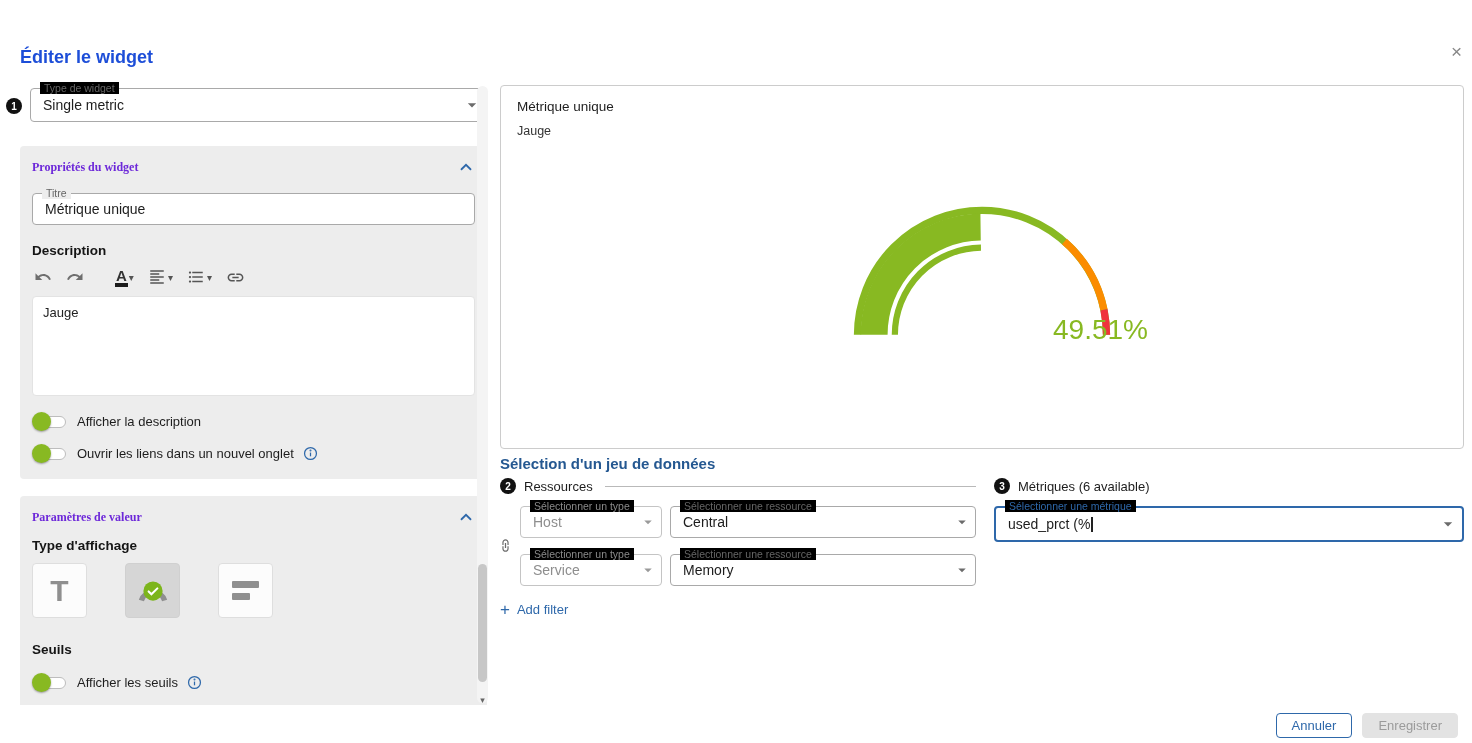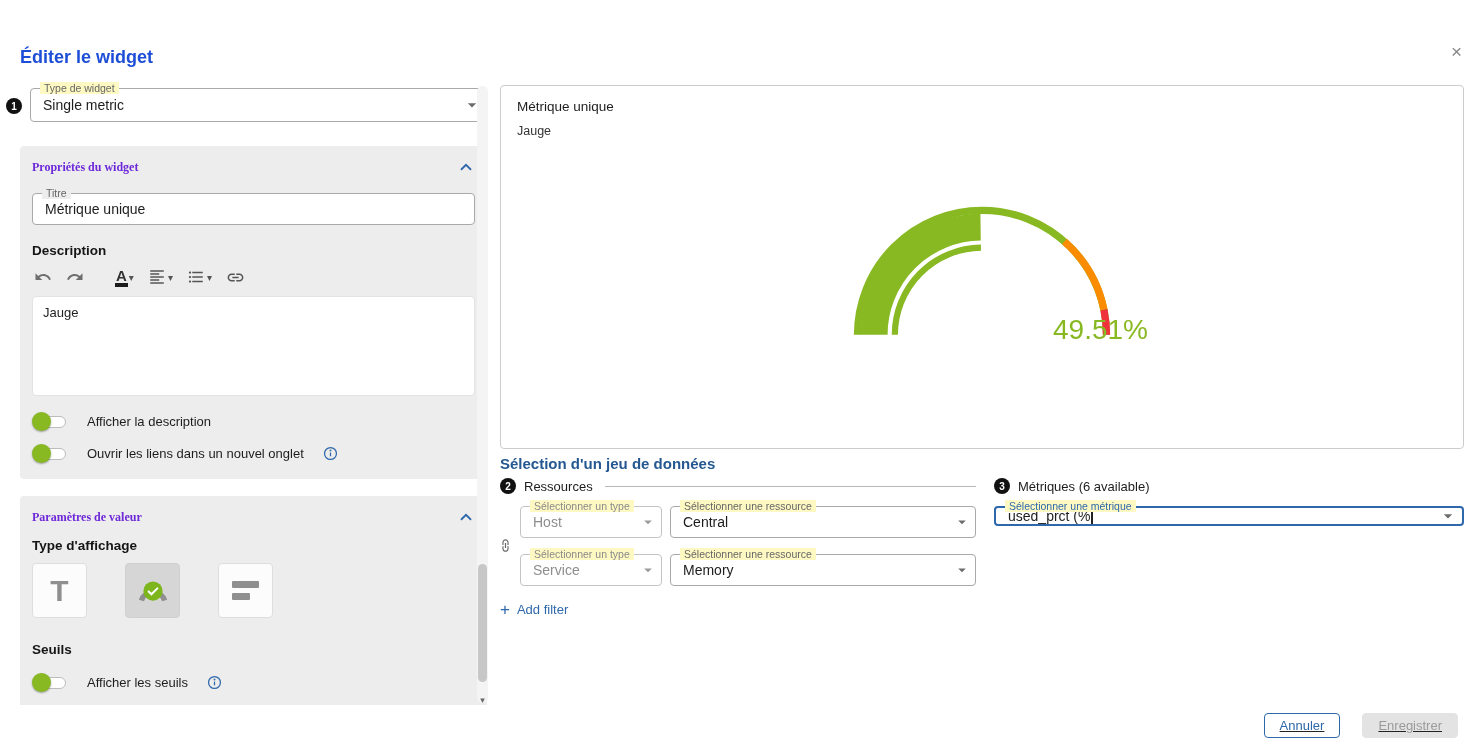--- a/index.html
+++ b/index.html
@@ -13,21 +13,21 @@
   .crumb-sep { color:#888; font-size:13px; }
   .crumb-current { color:#2e68aa; cursor:pointer; }
   .beta-chip { background:#db7cd6; color:#fff; font-size:9.5px; font-weight:bold; letter-spacing:.5px; padding:3px 10px; border-radius:9px; }
 
   
   .page-title { position:absolute; left:20px; top:47px; font-size:18px; font-weight:bold; color:#1d4ed8; }
   .close-x { position:absolute; right:10px; top:42px; font-size:19px; color:#888; cursor:pointer; line-height:1; }
 
   
   .mui-field { position:relative; background:#fff; border:1px solid #a9a9a9; border-radius:4px; height:34px; display:flex; align-items:center; padding:0 30px 0 12px; cursor:pointer; }
-  .mui-field .flabel { position:absolute; top:-7px; left:9px; background:#fef9c3; padding:0 4px; font-size:10.5px; color:#666; white-space:nowrap; }
+  .mui-field .flabel { position:absolute; top:-7px; left:9px; background:#000000; padding:0 4px; font-size:10.5px; color:#666; white-space:nowrap; }
   .mui-field .fvalue { font-size:14px; color:#1d1d1d; white-space:nowrap; overflow:hidden; }
   .mui-field .fcaret { position:absolute; right:4px; top:50%; transform:translateY(-50%); display:flex; }
   .mui-field.on-gray .flabel { background:#ededed; }
   .mui-field.dimmed { border-color:#c4c4c4; }
   .mui-field.dimmed .fvalue { color:#8e8e8e;text-align:center; }
   .mui-field.dimmed .flabel { color:#8a8a8a; }
   .mui-field.focused { border:2px solid #2e68aa; }
   .mui-field.focused .flabel { color:#2e68aa; top:-8px; }
   .text-cursor { display:inline-block; width:1.5px; height:15px; background:#222; margin-left:1px; vertical-align:-3px; }
 
@@ -52,21 +52,21 @@
 
   .toolbar { margin-top:5px; display:flex; align-items:center; gap:10px; height:28px; }
   .tb-btn { display:flex; align-items:center; gap:2px; cursor:pointer; padding:2px; }
   .tb-caret { font-size:10px; color:#555; }
   .tb-gap { width:8px; }
   .color-a { position:relative; font-size:15px; font-weight:bold; color:#333; line-height:1; padding-bottom:4px; }
   .color-a::after { content:""; position:absolute; left:-1px; right:-1px; bottom:0; height:3.5px; background:#1c1c1c; }
 
   .textarea-box { margin-top:5px; height:100px; background:#fff; border-radius:4px; border:1px solid #e3e3e3; padding:8px 10px; font-size:13px; color:#222; cursor:text; }
 
-  .toggle-row { margin-top:16px; display:flex; align-items:center; gap:19px; }
+  .toggle-row { margin-top:16px; display:flex; align-items:center; gap:9px; }
   .toggle-row + .toggle-row { margin-top:13px; }
   .toggle-label { font-size:13px; color:#1d1d1d; }
   .switch { position:relative; width:36px; height:19px; cursor:pointer; flex:0 0 auto; }
   .switch .track { position:absolute; left:2px; right:2px; top:3.5px; height:12px; border-radius:7px; background:#fff; border:1px solid #bdbdbd; }
   .switch .thumb { position:absolute; left:0; top:0; width:19px; height:19px; border-radius:50%; background:#88b922; box-shadow:0 1px 2px rgba(0,0,0,.35); }
   .info-icon { display:flex; cursor:pointer; }
 
   .display-row { margin-top:10px; display:flex; gap:38px; }
   .disp-btn { width:55px; height:55px; border:1px solid #dedede; background:#fcfcfc; border-radius:4px; display:flex; align-items:center; justify-content:center; position:relative; cursor:pointer; }
   .disp-btn.selected { background:#d6d6d6; border-color:#d0d0d0; }
@@ -98,24 +98,24 @@
   .sec-row { display:flex; align-items:center; gap:8px; font-size:13px; color:#1d1d1d; }
   .sec-line { flex:1; border-top:1px solid #b9b9b9; margin-left:4px; }
   .res-rows { position:relative; padding-left:20px; margin-top:12px; }
   .res-row { display:flex; gap:8px; }
   .res-row + .res-row { margin-top:16px; }
   .sel-type { width:142px; height:32px; }
   .sel-resource { width:306px; height:32px; }
   .chain-icon { position:absolute; left:-2px; top:32px; display:flex; transform:rotate(90deg); cursor:pointer; }
   .add-filter { margin-top:15px; display:flex; align-items:center; gap:7px; color:#2e68aa; font-size:13px; cursor:pointer; width:fit-content; }
   .add-plus { font-size:17px; line-height:1; }
-  .metric-field { margin-top:12px; height:20px; width:100%; }
-
-  
-  .footer-btns { position:absolute; right:14px; top:713px; display:flex; gap:22px;text-decoration:underline; }
+  .metric-field { margin-top:12px; height:36px; width:100%; }
+
+  
+  .footer-btns { position:absolute; right:14px; top:713px; display:flex; gap:10px; }
   .btn { font-size:13px; border-radius:4px; padding:4px 15px; cursor:pointer; font-family:inherit; }
   .btn-cancel { background:#fff; color:#2e68aa; border:1px solid #2e68aa; }
   .btn-save { background:#e3e3e3; color:#9b9b9b; border:1px solid #e3e3e3; cursor:default; }
 </style>
 </head>
 <body>
 
 <div class="page">
 
 

